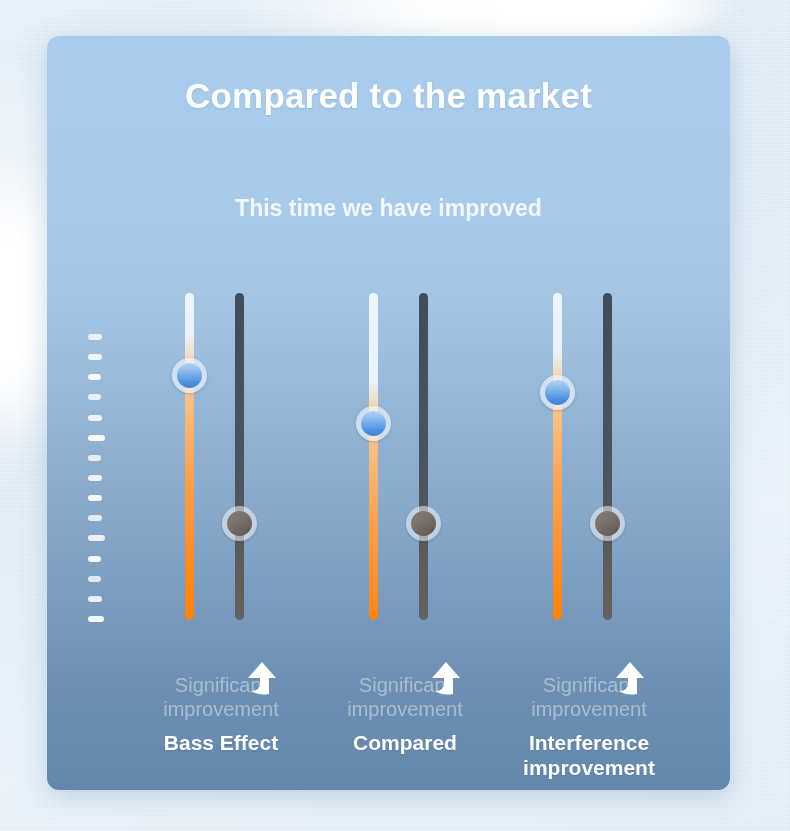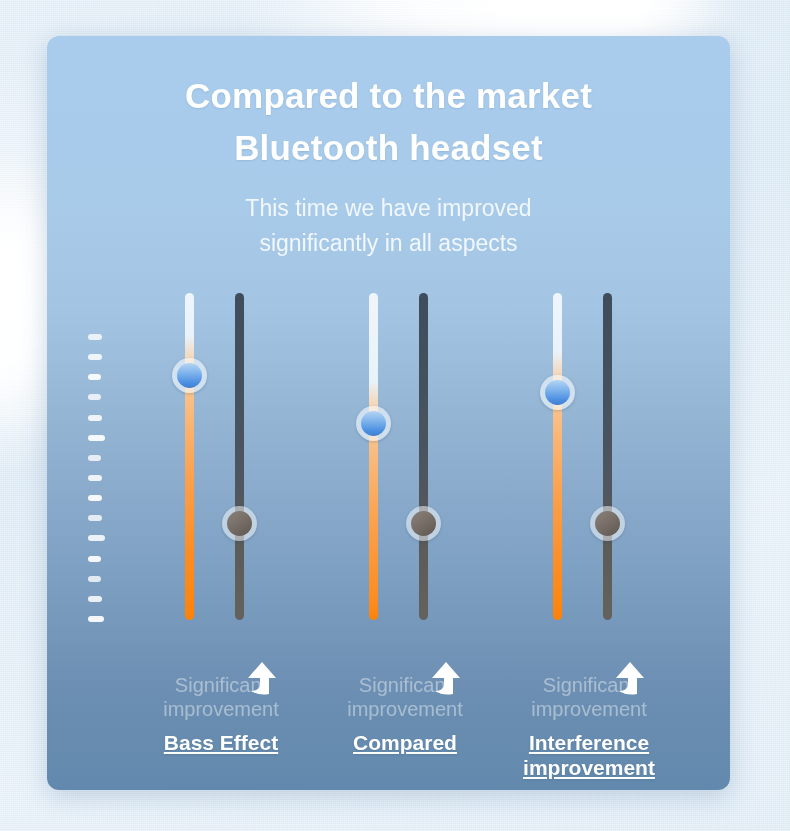--- a/index.html
+++ b/index.html
@@ -87,21 +87,21 @@
     letter-spacing: .2px;
     text-shadow: 0 1px 2px rgba(90,130,170,.25);
   }
   #subheading {
     position: absolute;
     left: 0; right: 0;
     top: 155px;
     text-align: center;
     color: #f4f9fd;
     font-size: 23px;
-    font-weight: normal;
+    font-weight: bold;
     line-height: 35px;
     opacity: .97;
   }
 
   
   #scale {
     position: absolute;
     left: 41px;
     top: 298px;
     width: 30px;
@@ -224,41 +224,38 @@
     position: absolute;
     left: -10px;
     top: 694px;
     width: 200px;
     text-align: center;
     color: #ffffff;
     font-size: 21px;
     font-weight: bold;
     line-height: 25px;
     text-shadow: 0 1px 2px rgba(60,95,130,.3);
-    text-decoration: underline;
   }
 </style>
 </head>
 <body>
 
 <div id="stage">
   <div id="grain"></div>
   <div id="glow-top"></div>
   <div id="glow-left"></div>
 
   <div id="card">
 
     <div id="heading">
       <div>Compared to the market</div>
-      <div>Bluetooth headset</div>
     </div>
 
     <div id="subheading">
       <div>This time we have improved</div>
-      <div>significantly in all aspects</div>
     </div>
 
     <div id="scale">
         <div class="tick" style="width: 14px; opacity: 0.78;"></div>
         <div class="tick" style="width: 14px; opacity: 0.85;"></div>
         <div class="tick" style="width: 13px; opacity: 0.92;"></div>
         <div class="tick" style="width: 13px; opacity: 0.78;"></div>
         <div class="tick" style="width: 14px; opacity: 0.85;"></div>
         <div class="tick" style="width: 17px; opacity: 0.92;"></div>
         <div class="tick" style="width: 13px; opacity: 0.78;"></div>

